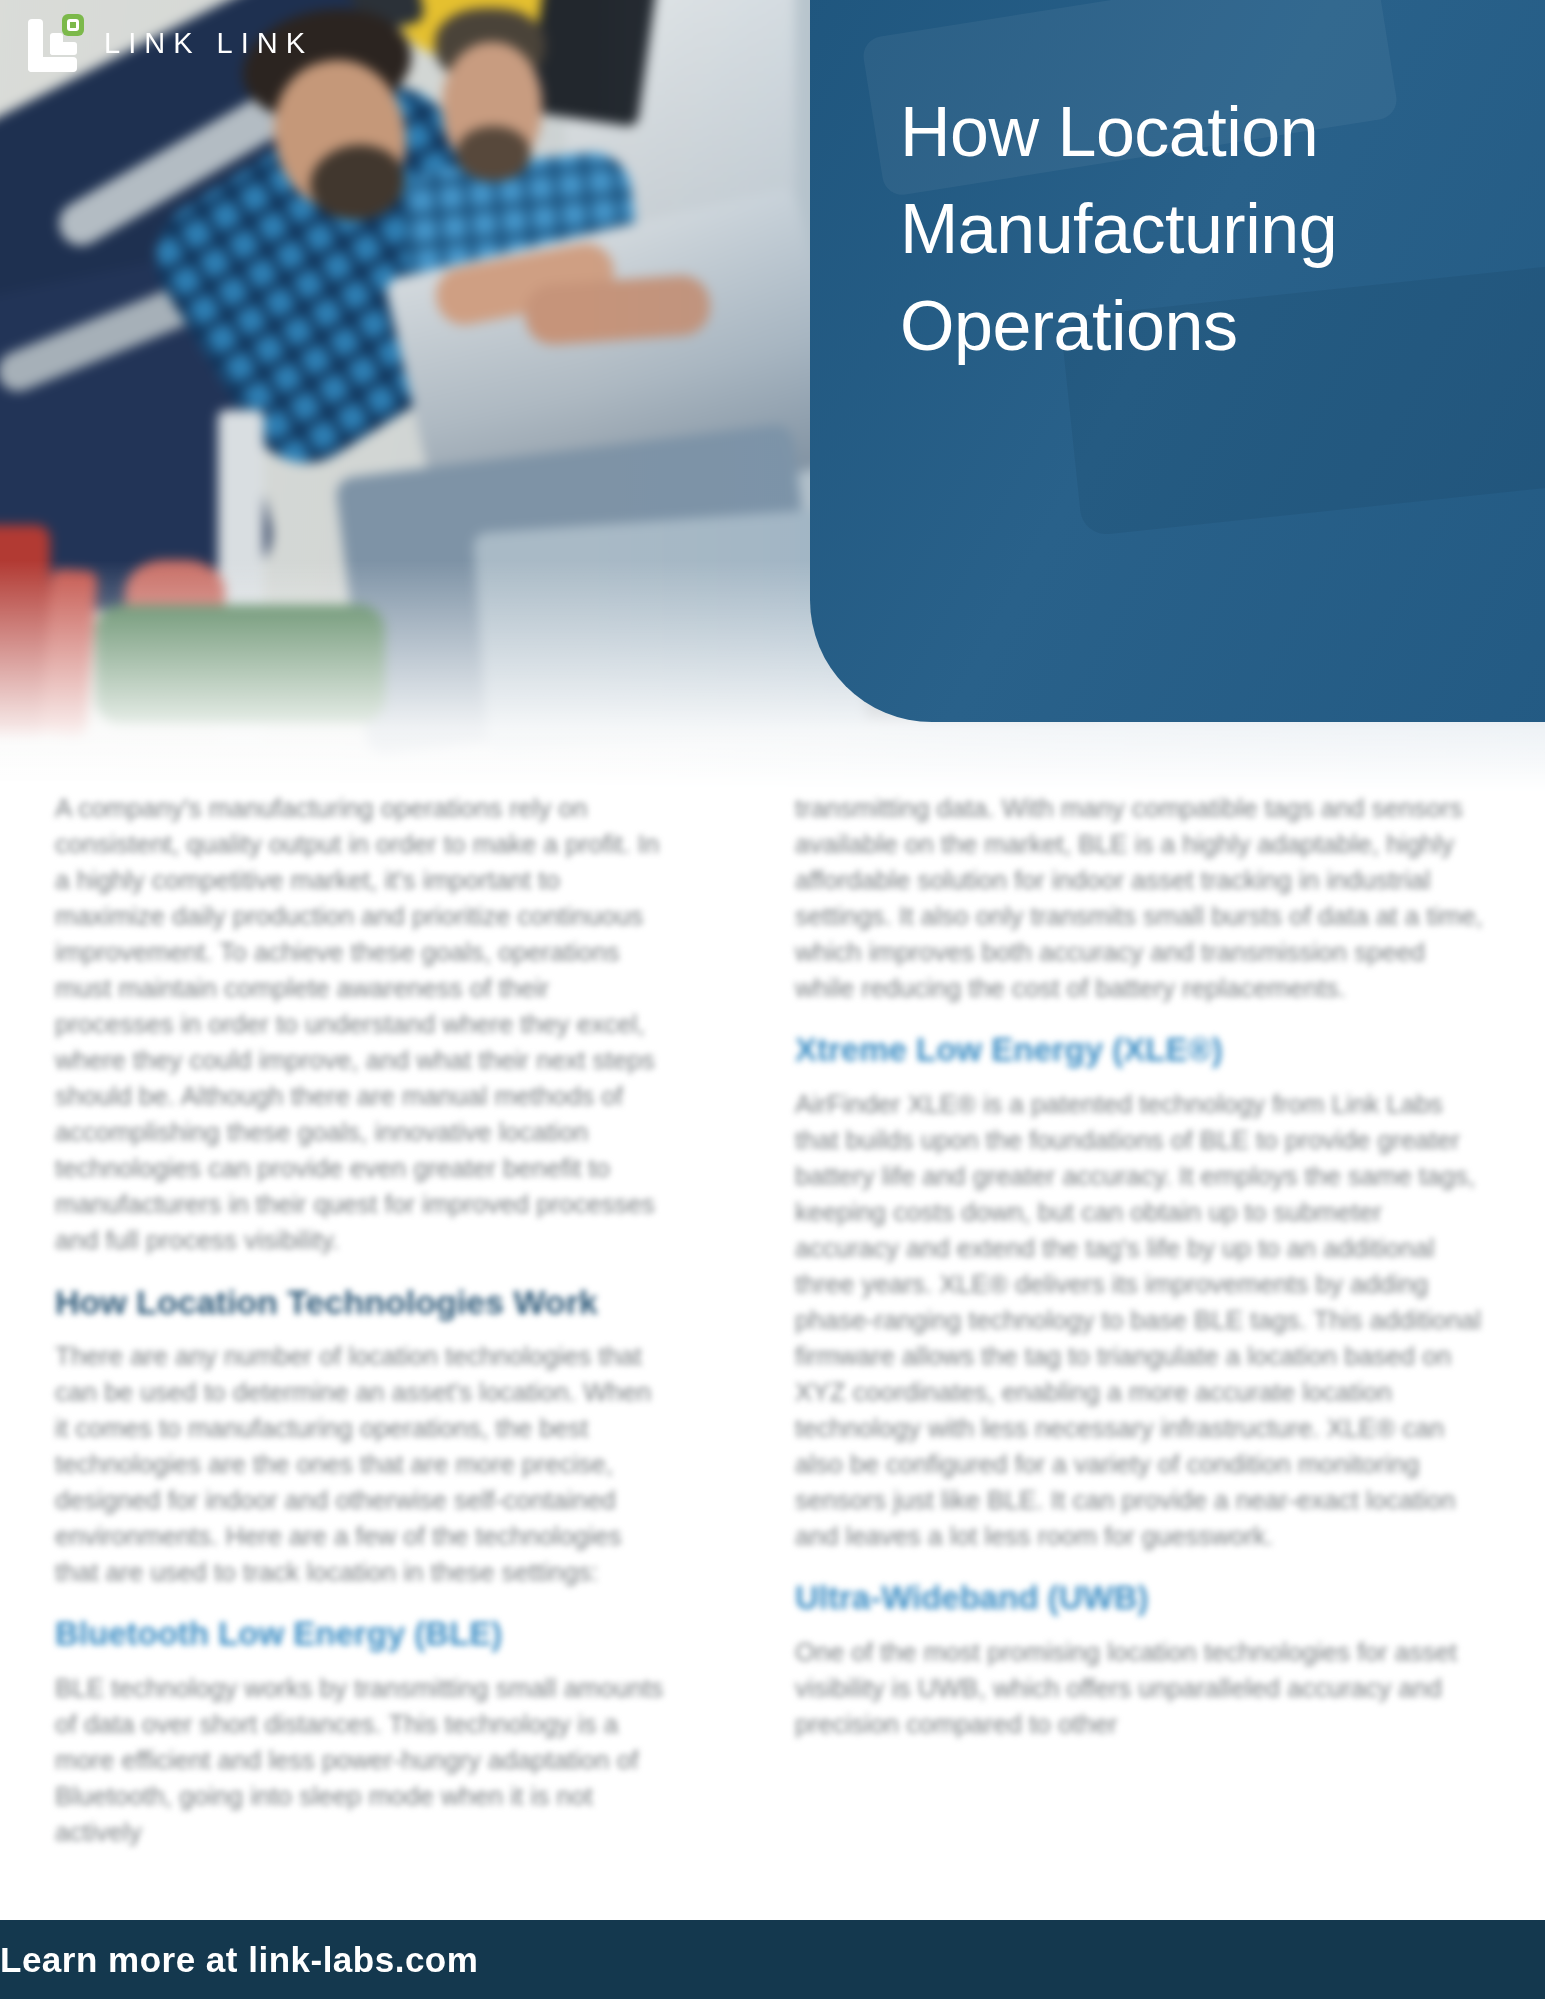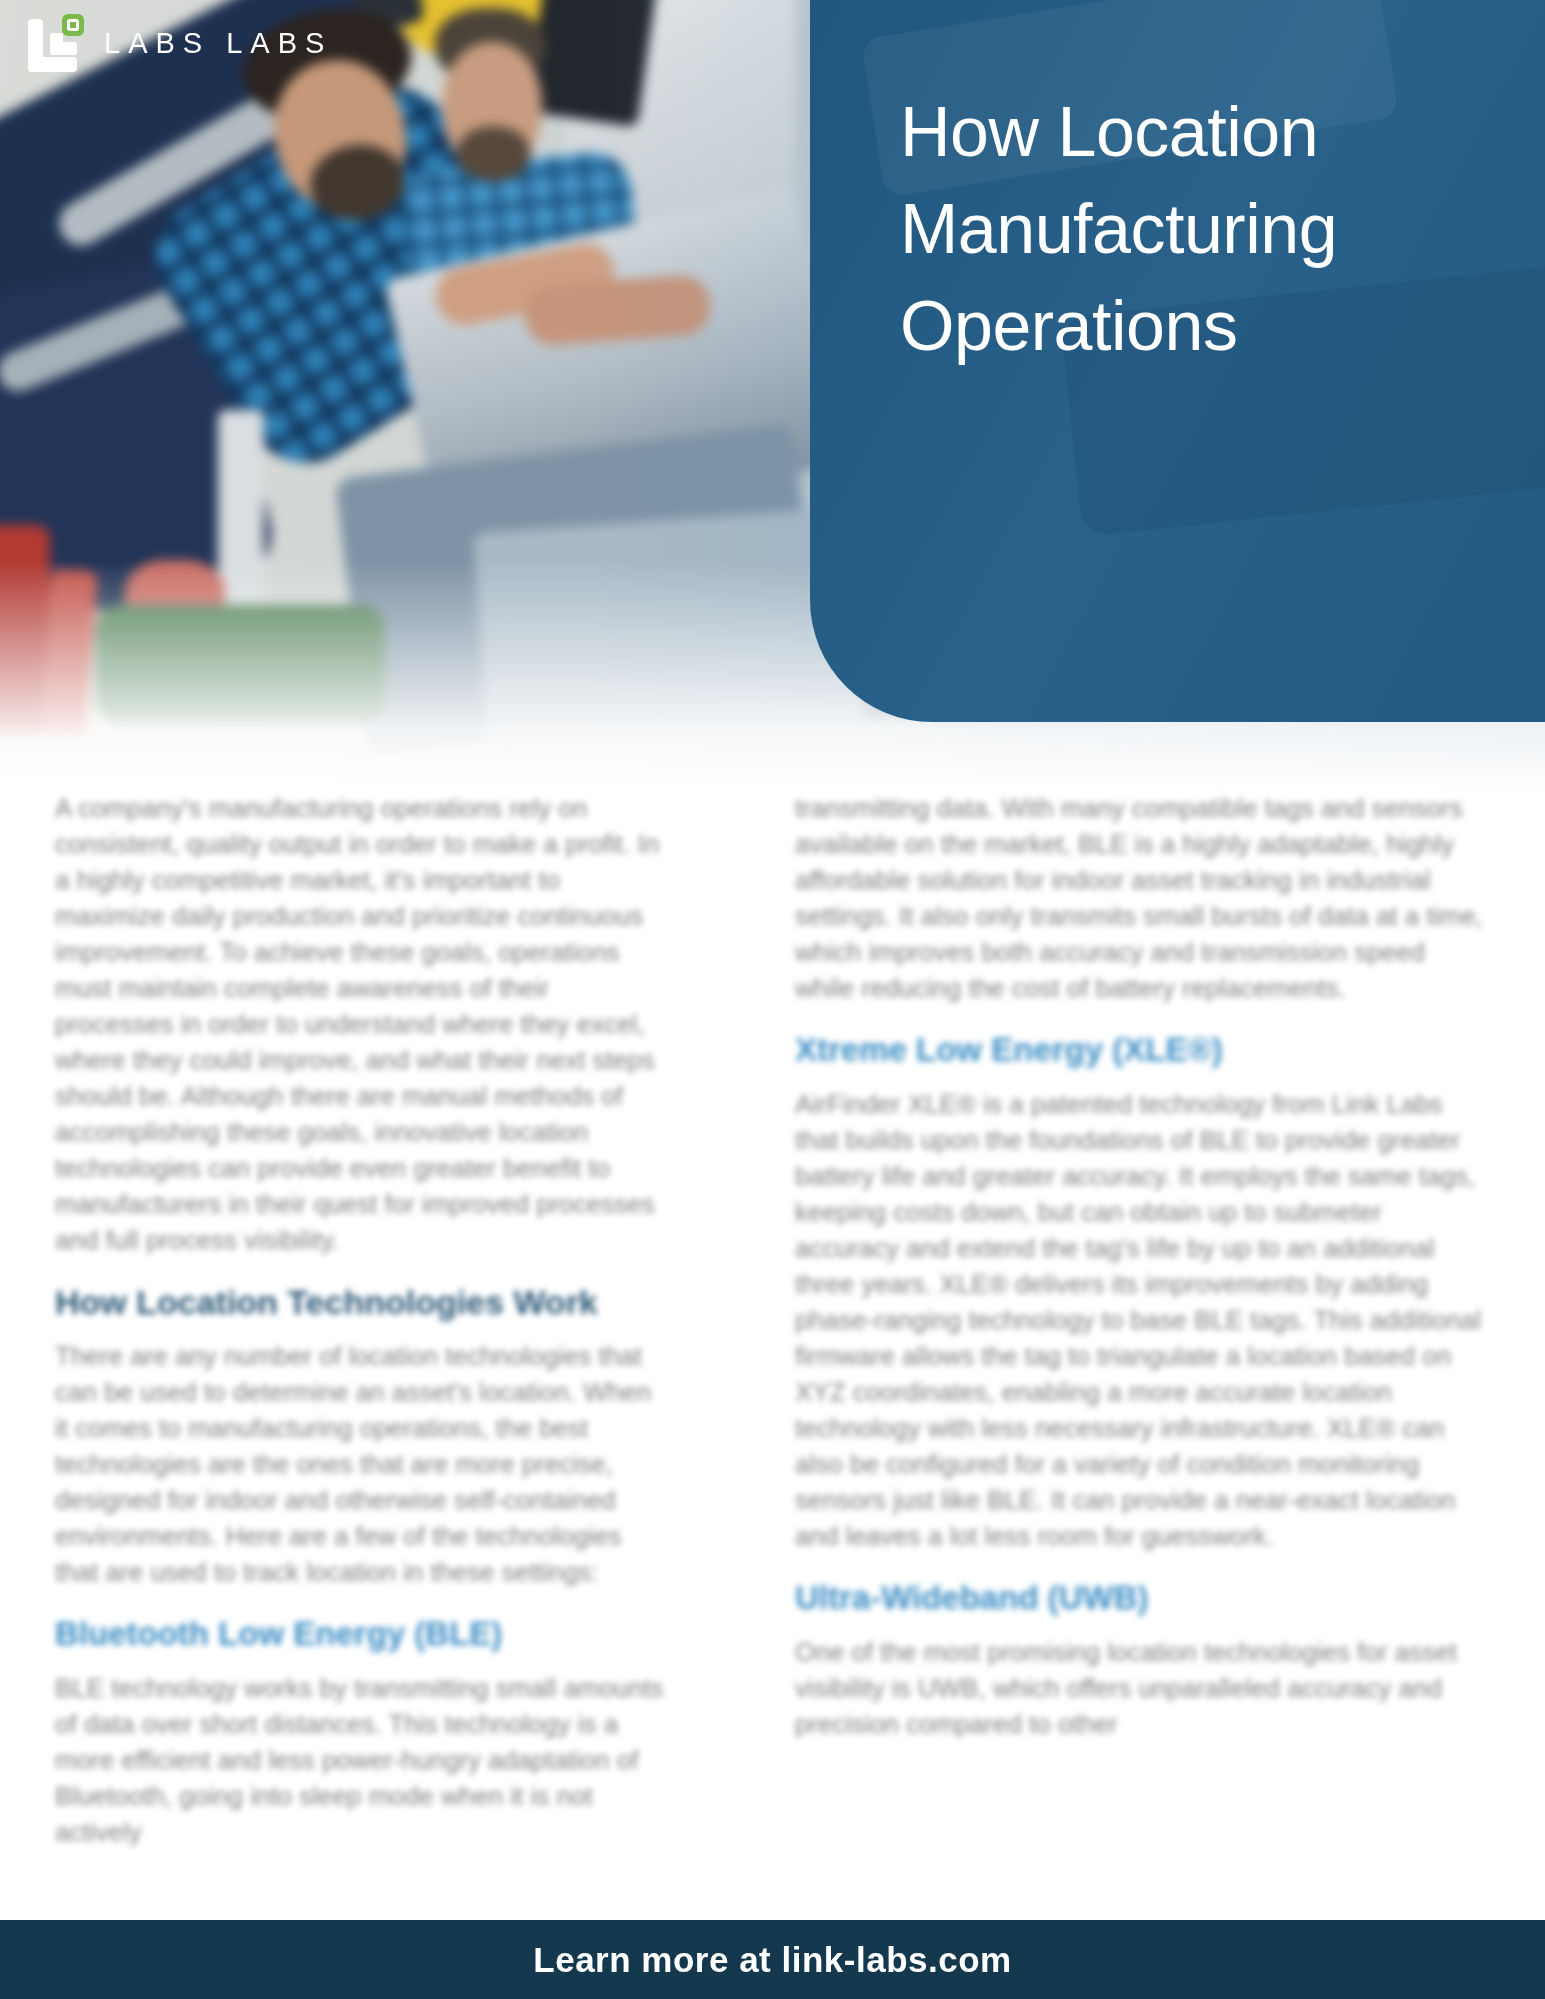--- a/index.html
+++ b/index.html
@@ -87,21 +87,21 @@
   .columns{position:absolute;left:0;top:790px;width:1545px;filter:blur(3.4px);}
   .col{position:absolute;top:0;color:#7b8084;}
   .col-left{left:55px;width:612px;}
   .col-right{left:795px;width:692px;}
   .col p{font-size:26px;line-height:36px;margin:0 0 24px 0;}
   .col h2{font-size:34px;line-height:40px;font-weight:700;color:#2c5878;margin:0 0 16px 0;}
   .col h3{font-size:33px;line-height:40px;font-weight:700;color:#3b8dc4;margin:0 0 16px 0;}
 
   
   .footer{position:absolute;left:0;bottom:0;width:1545px;height:79px;background:#14384e;
-    display:flex;align-items:center;justify-content:center;z-index:5;}
+    display:flex;align-items:center;justify-content:flex-start;z-index:5;}
   .footer span{color:#ffffff;font-size:35px;font-weight:700;letter-spacing:.5px;}
 </style>
 </head>
 <body>
 
 <div class="page">
 
   <div class="hero">
     <div class="photo">
       <div class="ph-bg"></div>
@@ -150,21 +150,21 @@
     <div class="logo">
       <div class="logo-mark">
         <div class="lm-ov"></div>
         <div class="lm-oh"></div>
         <div class="lm-iv"></div>
         <div class="lm-ih"></div>
         <div class="lm-g">
           <div class="lm-gi"></div>
         </div>
       </div>
-      <div class="logo-text">LABS LABS</div>
+      <div class="logo-text">LINK LINK</div>
     </div>
   </div>
 
   <div class="columns">
     <div class="col col-left">
       <p>A company's manufacturing operations rely on consistent, quality output in order to make a profit. In a highly competitive market, it's important to maximize daily production and prioritize continuous improvement. To achieve these goals, operations must maintain complete awareness of their processes in order to understand where they excel, where they could improve, and what their next steps should be. Although there are manual methods of accomplishing these goals, innovative location technologies can provide even greater benefit to manufacturers in their quest for improved processes and full process visibility.</p>
       <h2>How Location Technologies Work</h2>
       <p>There are any number of location technologies that can be used to determine an asset's location. When it comes to manufacturing operations, the best technologies are the ones that are more precise, designed for indoor and otherwise self-contained environments. Here are a few of the technologies that are used to track location in these settings:</p>
       <h3>Bluetooth Low Energy (BLE)</h3>
       <p>BLE technology works by transmitting small amounts of data over short distances. This technology is a more efficient and less power-hungry adaptation of Bluetooth, going into sleep mode when it is not actively</p>

